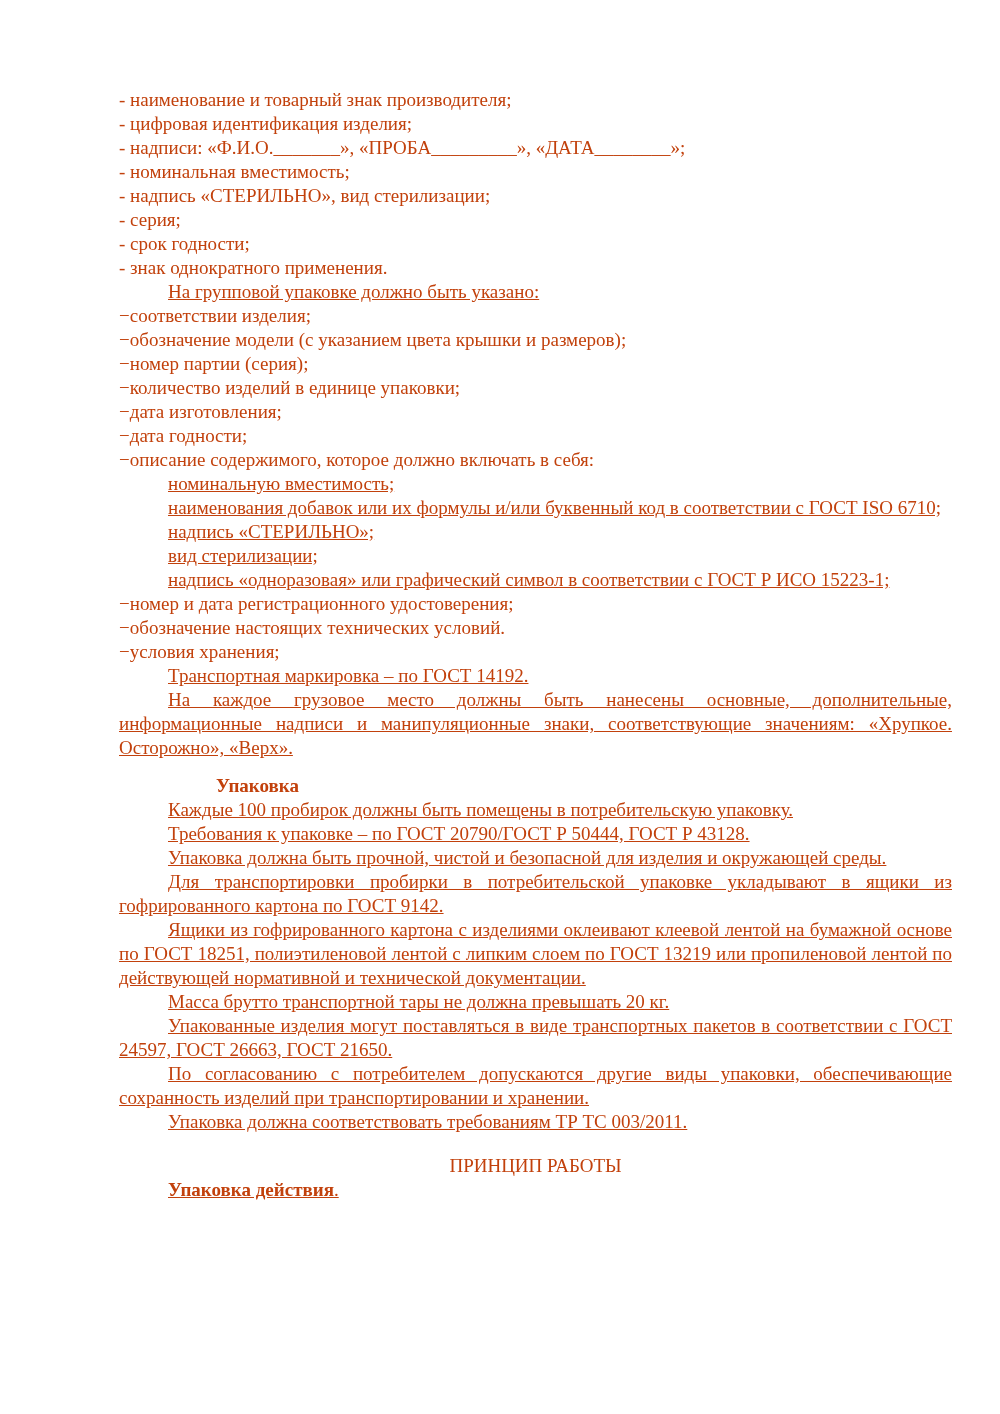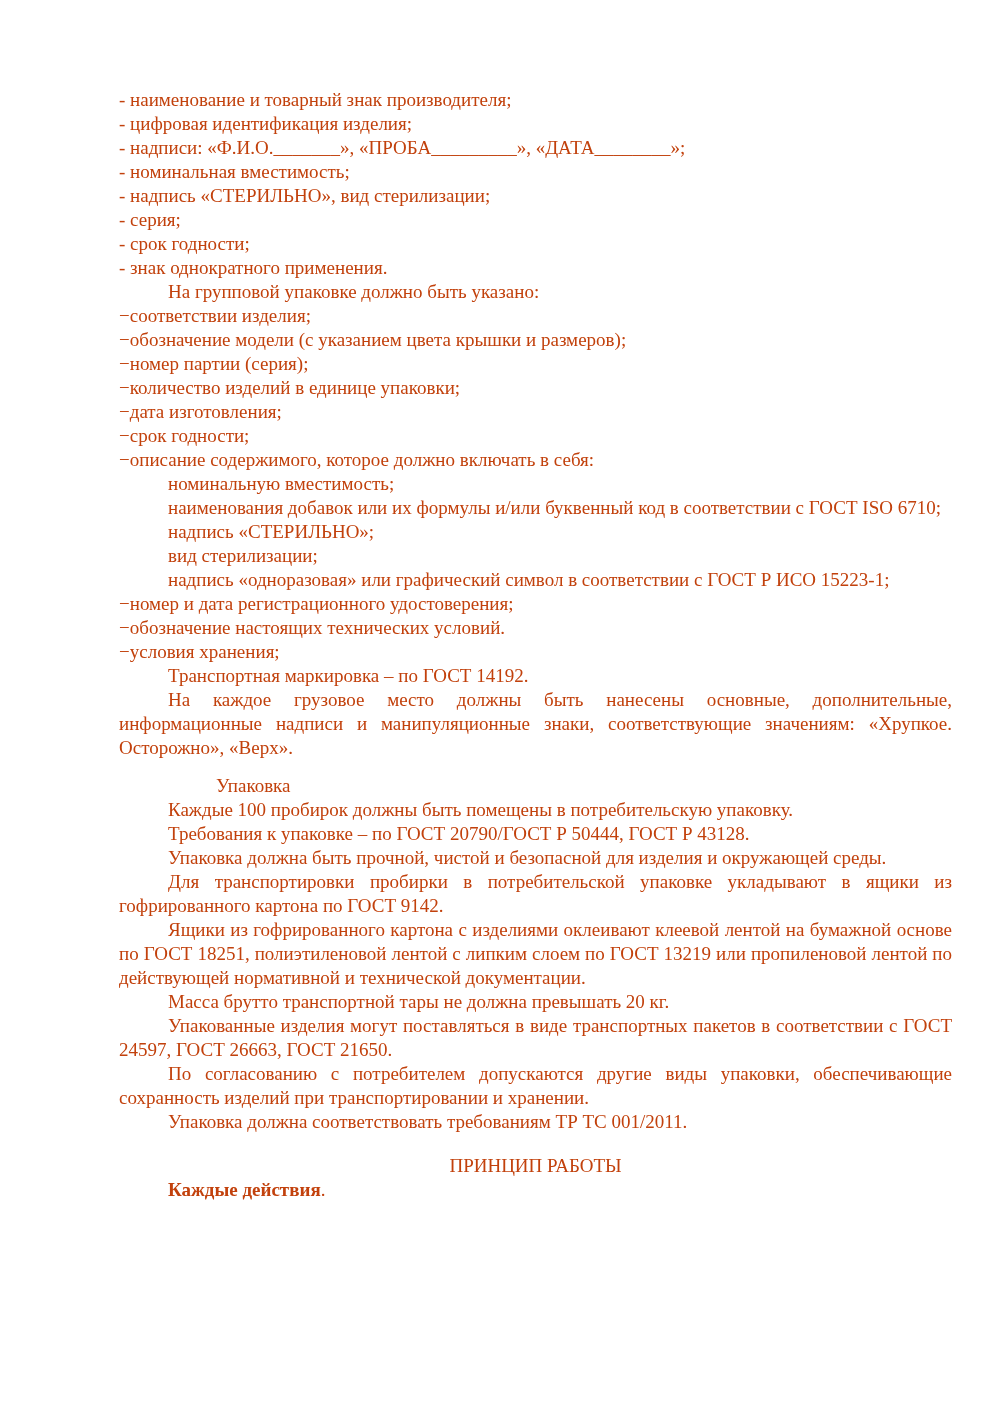--- a/index.html
+++ b/index.html
@@ -12,23 +12,23 @@
     box-sizing: border-box;
     padding: 88px 48px 0 119px;
     font-family: "Liberation Serif", "DejaVu Serif", serif;
     font-size: 19px;
     line-height: 24px;
     color: #c2410c;
     overflow: hidden;
   }
   .page p { margin: 0; padding: 0; }
   .j    { text-align: justify; }
-  .ind  { text-indent: 49px; }
+  .ind  { text-indent: 49px; text-decoration: underline; }
   .h-pack {
-    font-weight: normal;
+    font-weight: bold;
     text-indent: 97px;
     margin-top: 14px !important;
   }
   .h-center {
     font-weight: normal;
     text-align: center;
     margin-top: 20px !important;
   }
   .lead b { font-weight: bold; }
 </style>
@@ -46,21 +46,21 @@
   <p>- срок годности;</p>
   <p>- знак однократного применения.</p>
 
   <p class="ind">На групповой упаковке должно быть указано:</p>
 
   <p>−соответствии изделия;</p>
   <p>−обозначение модели (с указанием цвета крышки и размеров);</p>
   <p>−номер партии (серия);</p>
   <p>−количество изделий в единице упаковки;</p>
   <p>−дата изготовления;</p>
-  <p>−срок годности;</p>
+  <p>−дата годности;</p>
   <p>−описание содержимого, которое должно включать в себя:</p>
 
   <p class="ind">номинальную вместимость;</p>
   <p class="ind j">наименования добавок или их формулы и/или буквенный код в соответствии с ГОСТ ISO 6710;</p>
   <p class="ind">надпись «СТЕРИЛЬНО»;</p>
   <p class="ind">вид стерилизации;</p>
   <p class="ind">надпись «одноразовая» или графический символ в соответствии с ГОСТ Р ИСО 15223-1;</p>
 
   <p>−номер и дата регистрационного удостоверения;</p>
   <p>−обозначение настоящих технических условий.</p>
@@ -72,19 +72,19 @@
   <p class="h-pack">Упаковка</p>
 
   <p class="ind">Каждые 100 пробирок должны быть помещены в потребительскую упаковку.</p>
   <p class="ind">Требования к упаковке – по ГОСТ 20790/ГОСТ Р 50444, ГОСТ Р 43128.</p>
   <p class="ind">Упаковка должна быть прочной, чистой и безопасной для изделия и окружающей среды.</p>
   <p class="ind j">Для транспортировки пробирки в потребительской упаковке укладывают в ящики из гофрированного картона по ГОСТ 9142.</p>
   <p class="ind j">Ящики из гофрированного картона с изделиями оклеивают клеевой лентой на бумажной основе по ГОСТ 18251, полиэтиленовой лентой с липким слоем по ГОСТ 13219 или пропиленовой лентой по действующей нормативной и технической документации.</p>
   <p class="ind">Масса брутто транспортной тары не должна превышать 20 кг.</p>
   <p class="ind j">Упакованные изделия могут поставляться в виде транспортных пакетов в соответствии с ГОСТ 24597, ГОСТ 26663, ГОСТ 21650.</p>
   <p class="ind j">По согласованию с потребителем допускаются другие виды упаковки, обеспечивающие сохранность изделий при транспортировании и хранении.</p>
-  <p class="ind">Упаковка должна соответствовать требованиям ТР ТС 001/2011.</p>
+  <p class="ind">Упаковка должна соответствовать требованиям ТР ТС 003/2011.</p>
 
   <p class="h-center">ПРИНЦИП РАБОТЫ</p>
 
-  <p class="ind lead"><b>Каждые действия</b><span>.</span></p>
+  <p class="ind lead"><b>Упаковка действия</b><span>.</span></p>
 
 </div>
 
 </body></html>

